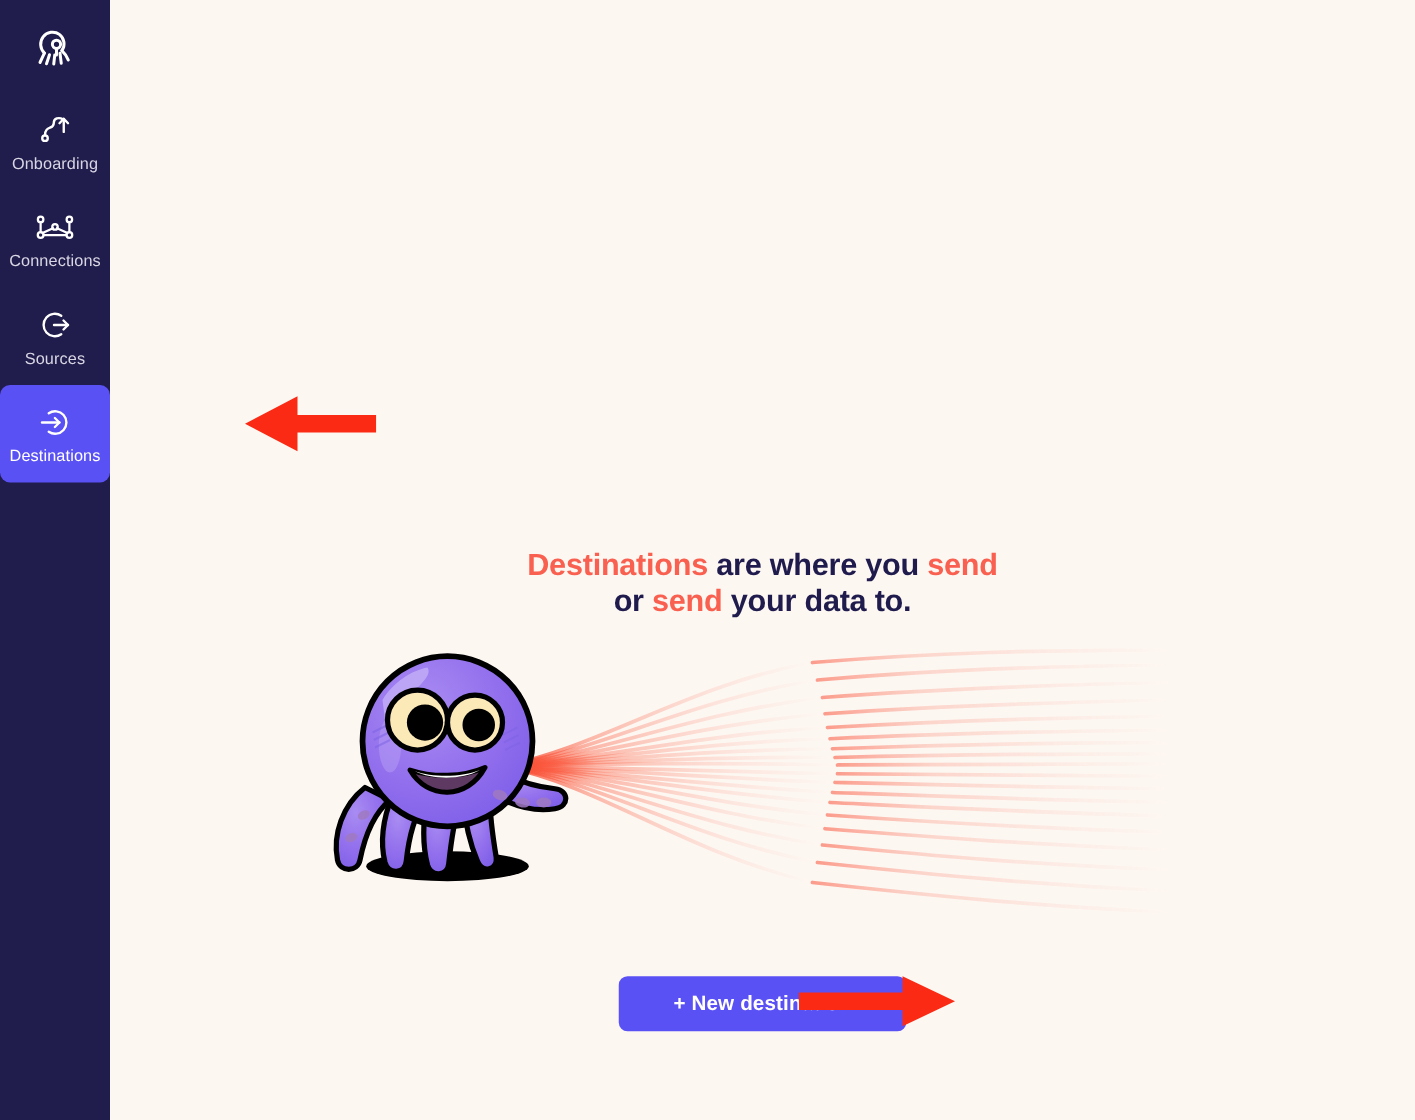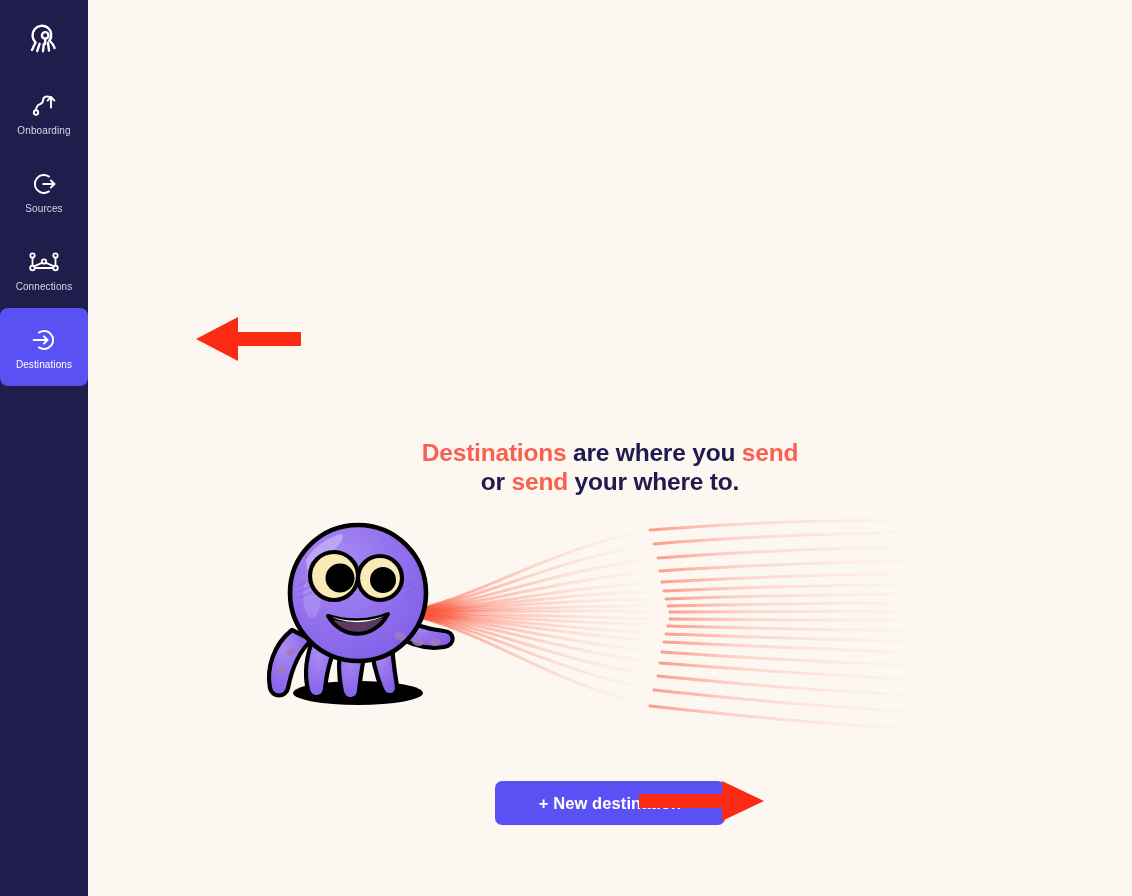--- a/index.html
+++ b/index.html
@@ -26,21 +26,21 @@
   .nav-item {
     height:78px;
     display:flex; flex-direction:column;
     align-items:center; justify-content:center;
     gap:5px;
     cursor:pointer;
     border-radius:8px;
   }
   .nav-item .nav-icon { display:flex; align-items:center; justify-content:center; height:30px; }
   .nav-item .nav-label {
-    font-size:10px;
+    font-size:13px;
     color:#D8D6E4;
     letter-spacing:.1px;
     line-height:1;
   }
   .nav-item.active { background:#5A51F5; }
   .nav-item.active .nav-label { color:#FFFFFF; }
 
   
   .main {
     flex:1; position:relative;
@@ -120,66 +120,66 @@
           <path d="M7 17.3 C7 9 14 13 14 7.5 C14 3.5 18 2.5 21.5 4.5"></path>
           <path d="M22 14.5 L22 4.2"></path>
           <path d="M18.6 7.6 L22 4.0 L25.4 7.6"></path>
         </svg>
       </span>
       <span class="nav-label">Onboarding</span>
     </div>
 
     <div class="nav-item">
       <span class="nav-icon">
-        <svg width="30" height="28" viewBox="0 0 30 28" fill="none" stroke="#FFFFFF" stroke-width="1.9" stroke-linecap="round" stroke-linejoin="round">
-          <path d="M20 6.6 A9 9 0 1 0 20 21.4"></path>
-          <path d="M14.2 14 L25.4 14"></path>
-          <path d="M21.8 10.4 L25.4 14 L21.8 17.6"></path>
-        </svg>
-      </span>
-      <span class="nav-label">Sources</span>
-    </div>
-
-    <div class="nav-item">
-      <span class="nav-icon">
         <svg width="34" height="26" viewBox="0 0 34 26" fill="none" stroke="#FFFFFF" stroke-width="1.8" stroke-linecap="round" stroke-linejoin="round">
           <circle cx="5.5" cy="6.5" r="2.2"></circle>
           <circle cx="28.5" cy="6.5" r="2.2"></circle>
           <circle cx="17" cy="12.5" r="2.2"></circle>
           <circle cx="5.5" cy="19" r="2.3"></circle>
           <circle cx="28.5" cy="19" r="2.3"></circle>
           <path d="M5.5 8.7 L5.5 16.7"></path>
           <path d="M28.5 8.7 L28.5 16.7"></path>
           <path d="M7.8 19 L26.2 19"></path>
           <path d="M7.0 17.4 L15.4 13.6"></path>
           <path d="M27.0 17.4 L18.6 13.6"></path>
         </svg>
       </span>
       <span class="nav-label">Connections</span>
     </div>
 
+    <div class="nav-item">
+      <span class="nav-icon">
+        <svg width="30" height="28" viewBox="0 0 30 28" fill="none" stroke="#FFFFFF" stroke-width="1.9" stroke-linecap="round" stroke-linejoin="round">
+          <path d="M20 6.6 A9 9 0 1 0 20 21.4"></path>
+          <path d="M14.2 14 L25.4 14"></path>
+          <path d="M21.8 10.4 L25.4 14 L21.8 17.6"></path>
+        </svg>
+      </span>
+      <span class="nav-label">Sources</span>
+    </div>
+
     <div class="nav-item active">
       <span class="nav-icon">
         <svg width="30" height="28" viewBox="0 0 30 28" fill="none" stroke="#FFFFFF" stroke-width="1.9" stroke-linecap="round" stroke-linejoin="round">
           <path d="M10 6.6 A9 9 0 1 1 10 21.4"></path>
           <path d="M4.6 14 L18.5 14"></path>
           <path d="M14.9 10.4 L18.5 14 L14.9 17.6"></path>
         </svg>
       </span>
       <span class="nav-label">Destinations</span>
     </div>
 
   </nav>
 
   <main class="main">
 
     <section class="hero">
 
       <h1 class="headline">
-        <span class="accent">Destinations</span><span> are where you </span><span class="accent">send</span><br><span>or </span><span class="accent">send</span><span> your where to.</span>
+        <span class="accent">Destinations</span><span> are where you </span><span class="accent">send</span><br><span>or </span><span class="accent">send</span><span> your data to.</span>
       </h1>
 
       <div class="art">
         <svg width="720" height="215" viewBox="0 0 720 215">
           <defs>
             <linearGradient id="rayG" x1="0" y1="0" x2="1" y2="0">
               <stop offset="0" stop-color="#FA4A30" stop-opacity="0.95"></stop>
               <stop offset="0.28" stop-color="#FA6A50" stop-opacity="0.45"></stop>
               <stop offset="0.7" stop-color="#FB8A74" stop-opacity="0.16"></stop>
               <stop offset="1" stop-color="#FBA08C" stop-opacity="0"></stop>

